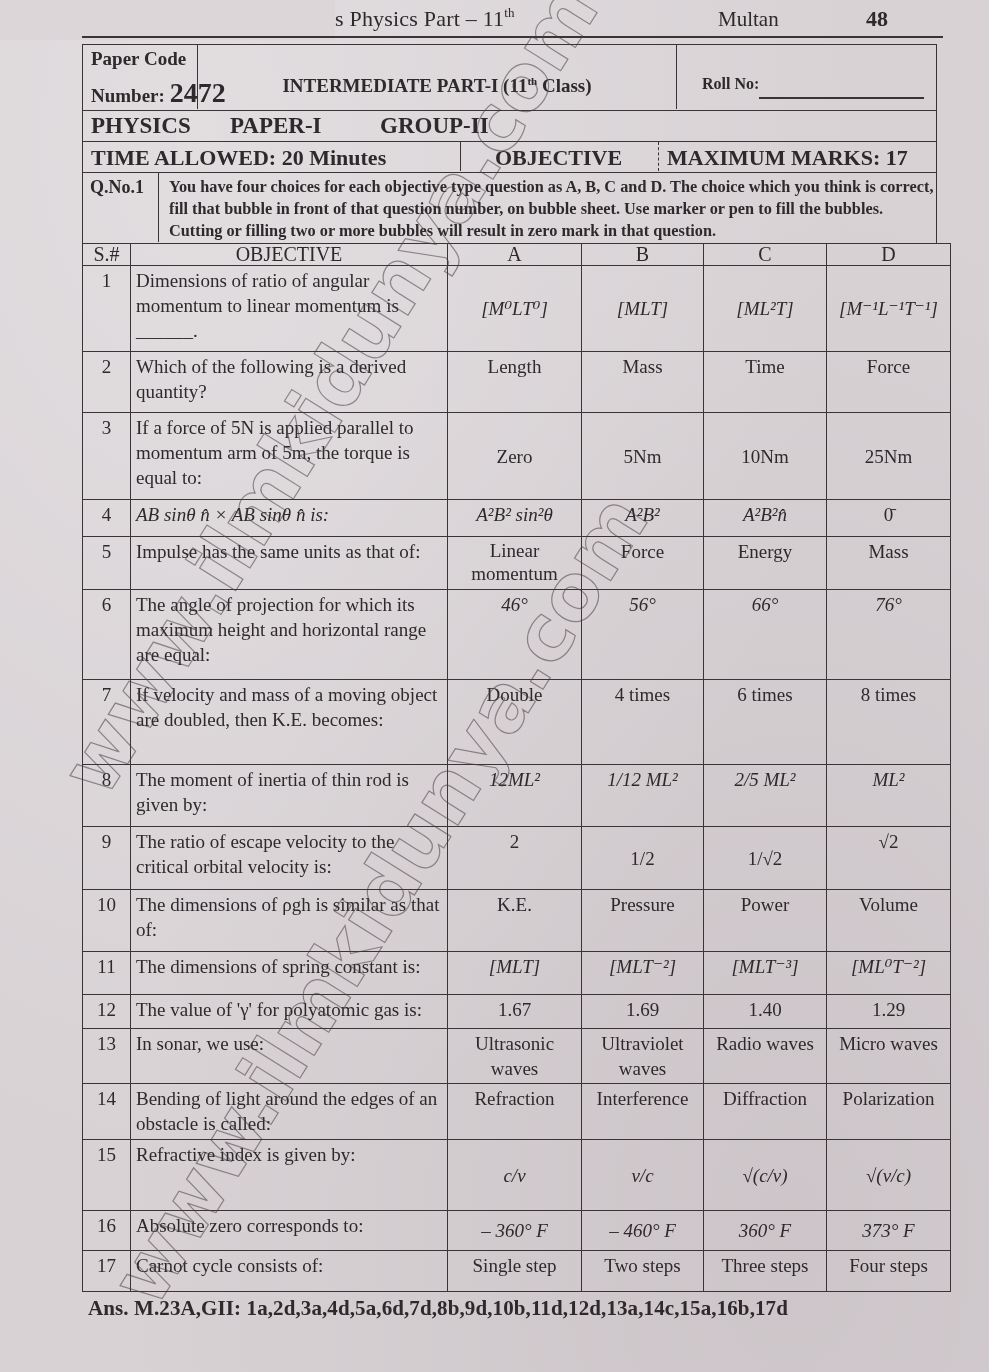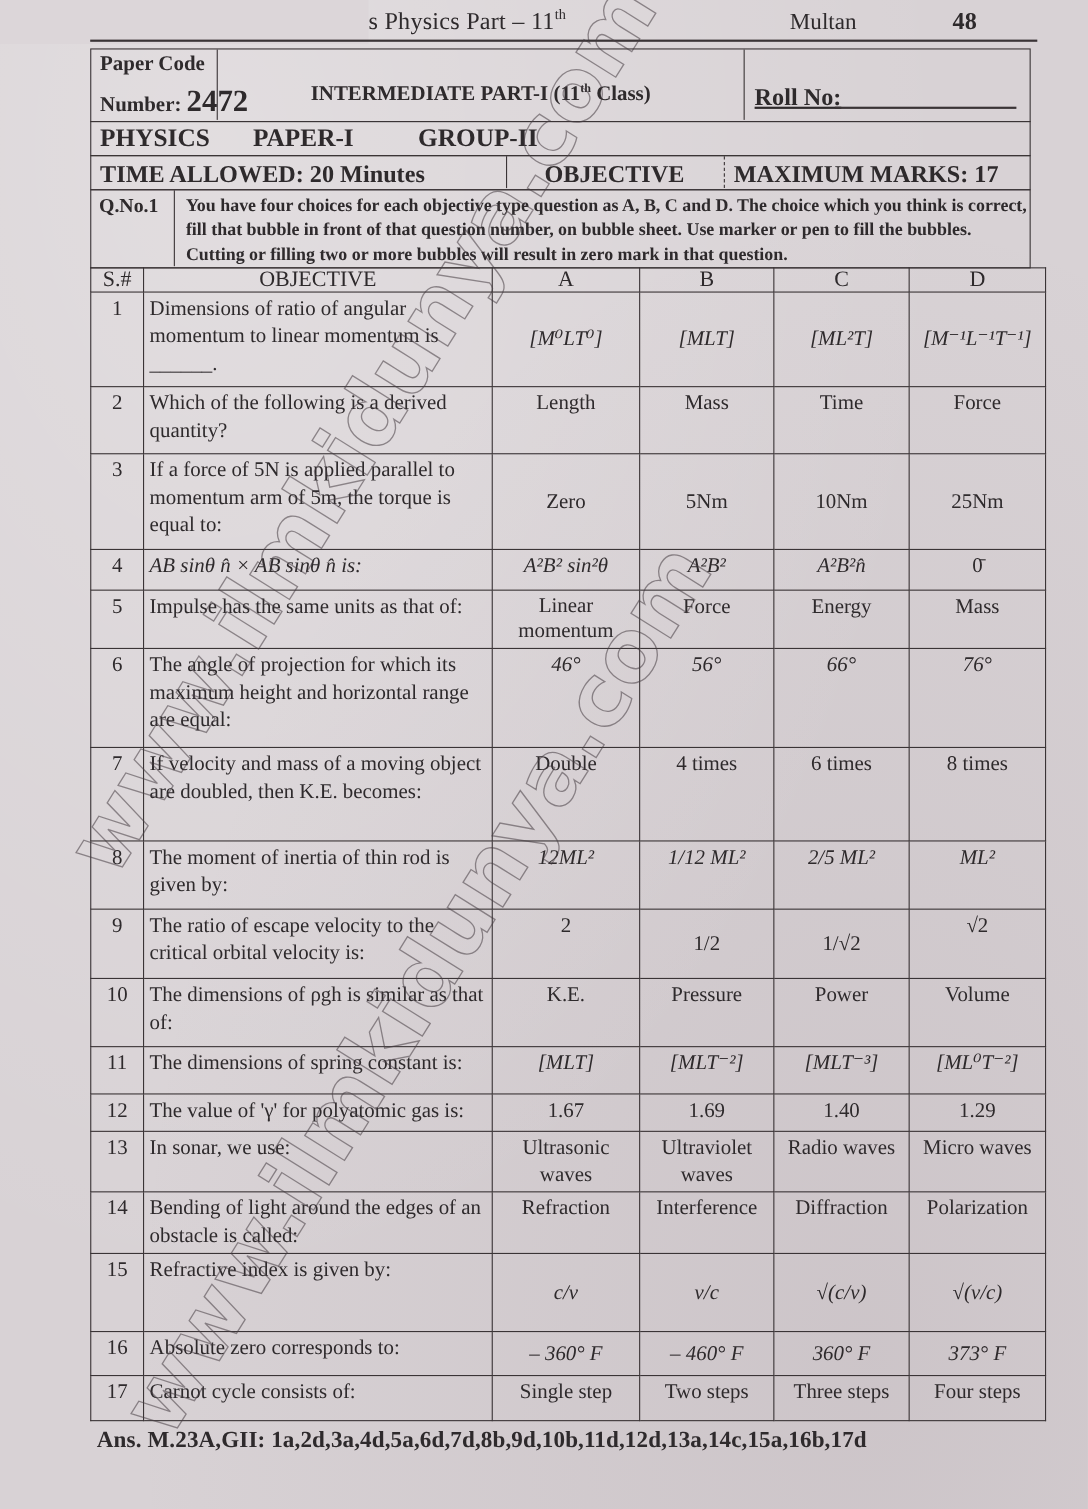--- a/index.html
+++ b/index.html
@@ -65,21 +65,21 @@
   <div class="cell" style="left:0;top:0;width:115px;height:64px;border-right:1.5px solid #3a3436;">
     <div class="b" style="position:absolute;left:8px;top:3px;font-size:19px;">Paper Code</div>
     <div class="b" style="position:absolute;left:8px;top:32px;font-size:19px;white-space:nowrap;">
       <span>Number:</span> <span style="font-size:28px;">2472</span>
     </div>
   </div>
   <div class="cell" style="left:115px;top:0;width:479px;height:64px;border-right:1.5px solid #3a3436;text-align:center;">
     <div class="b" style="position:absolute;left:0;right:0;top:30px;font-size:19px;"><span>INTERMEDIATE PART-I (11</span><sup style="font-size:11px;">th</sup><span> Class)</span></div>
   </div>
   <div class="cell" style="left:594px;top:0;width:258px;height:64px;">
-    <div class="b" style="position:absolute;left:9px;top:30px;font-size:22px;text-decoration:underline;">Roll No:</div>
+    <div class="b" style="position:absolute;left:25px;top:30px;font-size:16px;">Roll No:</div>
     <div style="position:absolute;left:82px;top:52px;width:165px;border-bottom:2px solid #3a3436;"></div>
   </div>
 </div>
 
 <div class="hdr" style="top:110px;height:32px;">
   <div class="b" style="position:absolute;left:8px;top:2px;font-size:23px;">PHYSICS</div>
   <div class="b" style="position:absolute;left:147px;top:2px;font-size:23px;">PAPER-I</div>
   <div class="b" style="position:absolute;left:297px;top:2px;font-size:23px;text-align:right;">GROUP-II</div>
 </div>
 

